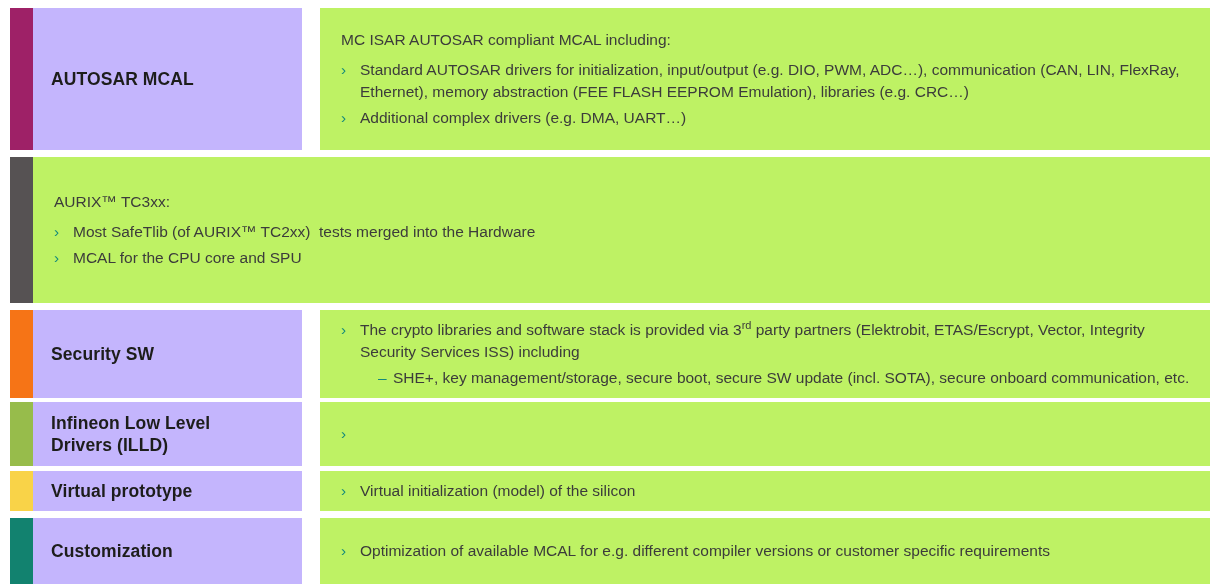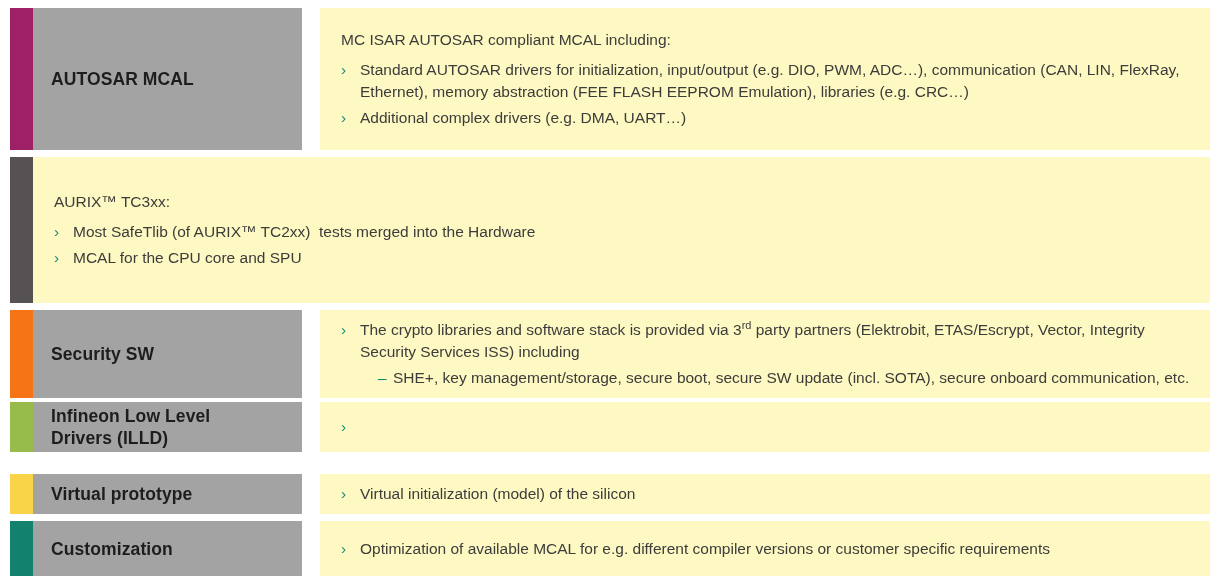--- a/index.html
+++ b/index.html
@@ -18,48 +18,48 @@
   .table {
     padding: 8px 19px 0 10px;
   }
   .row {
     display: flex;
     margin-bottom: 7px;
   }
   .row:nth-child(1) { height: 142px; }
   .row:nth-child(2) { height: 146px; }
   .row:nth-child(3) { height: 88px; margin-bottom: 4px; }
-  .row:nth-child(4) { height: 50px; margin-bottom: 22px; }
+  .row:nth-child(4) { height: 64px; margin-bottom: 5px; }
   .row:nth-child(5) { height: 40px; }
-  .row:nth-child(6) { height: 55px; }
+  .row:nth-child(6) { height: 66px; }
   .accent-bar {
     width: 23px;
     flex: 0 0 23px;
   }
   .label-box {
     width: 269px;
     flex: 0 0 269px;
-    background: #a3a3a3;
+    background: #c4b5fd;
     display: flex;
     align-items: center;
     padding-left: 18px;
     box-sizing: border-box;
     margin-right: 18px;
   }
   .label-text {
     font-size: 17.5px;
     font-weight: bold;
     color: #1D1D1B;
     line-height: 22px;
     max-width: 215px;
     letter-spacing: 0.1px;
   }
   .content-box {
     flex: 1 1 auto;
-    background: #fef9c3;
+    background: #bef264;
     box-sizing: border-box;
     padding: 4px 18px 4px 21px;
     display: flex;
     flex-direction: column;
     justify-content: center;
     color: #3C3C3B;
     font-size: 15.5px;
     line-height: 22px;
     overflow: hidden;
   }

